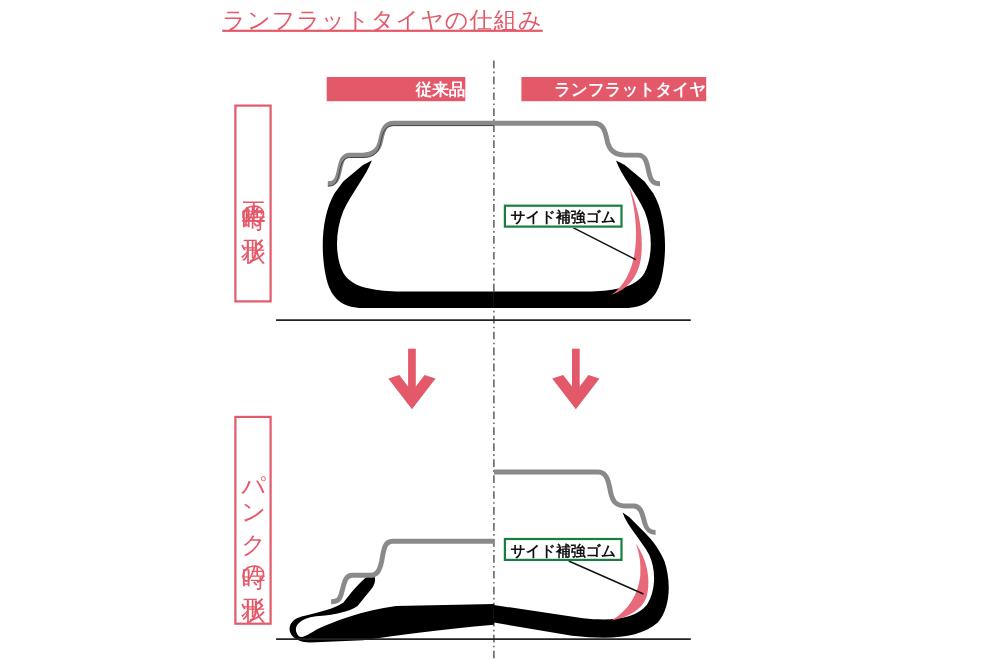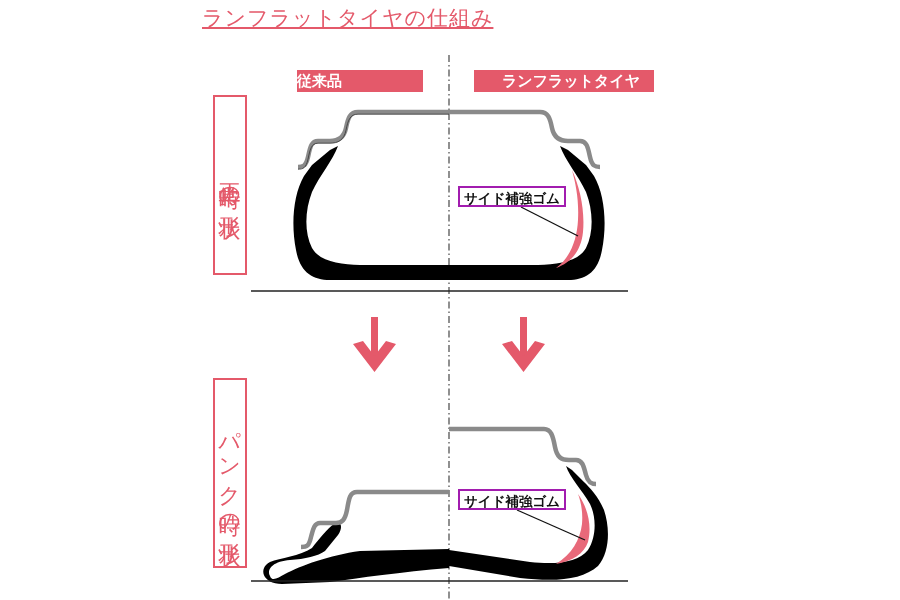--- a/index.html
+++ b/index.html
@@ -1,37 +1,37 @@
 <!DOCTYPE html>
 <html><head>
   <meta charset="utf-8">
   <style>
     html, body { margin:0; padding:0; background:#ffffff; }
     body { width:900px; height:600px; position:relative; overflow:hidden;
            font-family:"DejaVu Sans","Liberation Sans",sans-serif; }
     .title { position:absolute; left:202px; top:4px; font-size:21px; color:#e4596a;
              letter-spacing:1px; white-space:nowrap;text-decoration:underline; }
     .col-label { position:absolute; height:22px; background:#e4596a; color:#fff;
-                 font-size:15px; font-weight:bold; text-align:left; line-height:22px; }
+                 font-size:15px; font-weight:bold; text-align:right; line-height:22px; }
     .row-label { position:absolute; width:34px; border:2px solid #e4596a; color:#e4596a;
                  font-size:22px; line-height:29px; text-align:center; box-sizing:border-box;
                  writing-mode:vertical-rl; text-orientation:upright; display:flex;
                  align-items:center; justify-content:center; letter-spacing:2px; }
-    .callout { position:absolute; background:#fff; border:2px solid #a21caf; color:#111;
+    .callout { position:absolute; background:#fff; border:2px solid #15803d; color:#111;
                font-size:13.5px; font-weight:bold; padding:0 4px; height:21px; line-height:21px;
                white-space:nowrap; box-sizing:border-box; }
     svg.diagram { position:absolute; left:0; top:0; }
   </style>
 </head>
 <body>
 
 <div class="title">ランフラットタイヤの仕組み</div>
 
 <div class="col-label" style="left:297px; top:70px; width:126px;">従来品</div>
-<div class="col-label" style="left:474px; top:70px; width:152px;padding-left:28px;">ランフラットタイヤ</div>
+<div class="col-label" style="left:474px; top:70px; width:168px;">ランフラットタイヤ</div>
 
 <div class="row-label" style="left:213px; top:95px; height:180px;">正常時の形状</div>
 <div class="row-label" style="left:213px; top:378px; height:190px;">パンク時の形状</div>
 
 <svg class="diagram" width="900" height="600" viewBox="0 0 900 600">
 
   <line x1="449" y1="55" x2="449" y2="600" stroke="#555" stroke-width="1.3" stroke-dasharray="7,3,1.5,3"></line>
 
   <g>
     <path d="M449,280 L330,280 C312,280 300,272 296,250 C291,225 293,195 304,176 L312,165 L330,150 L338,146 C333,160 320,175 312,192 C305,210 304,232 312,248 C320,262 340,264 360,265 L449,265 Z" fill="#000"></path>

